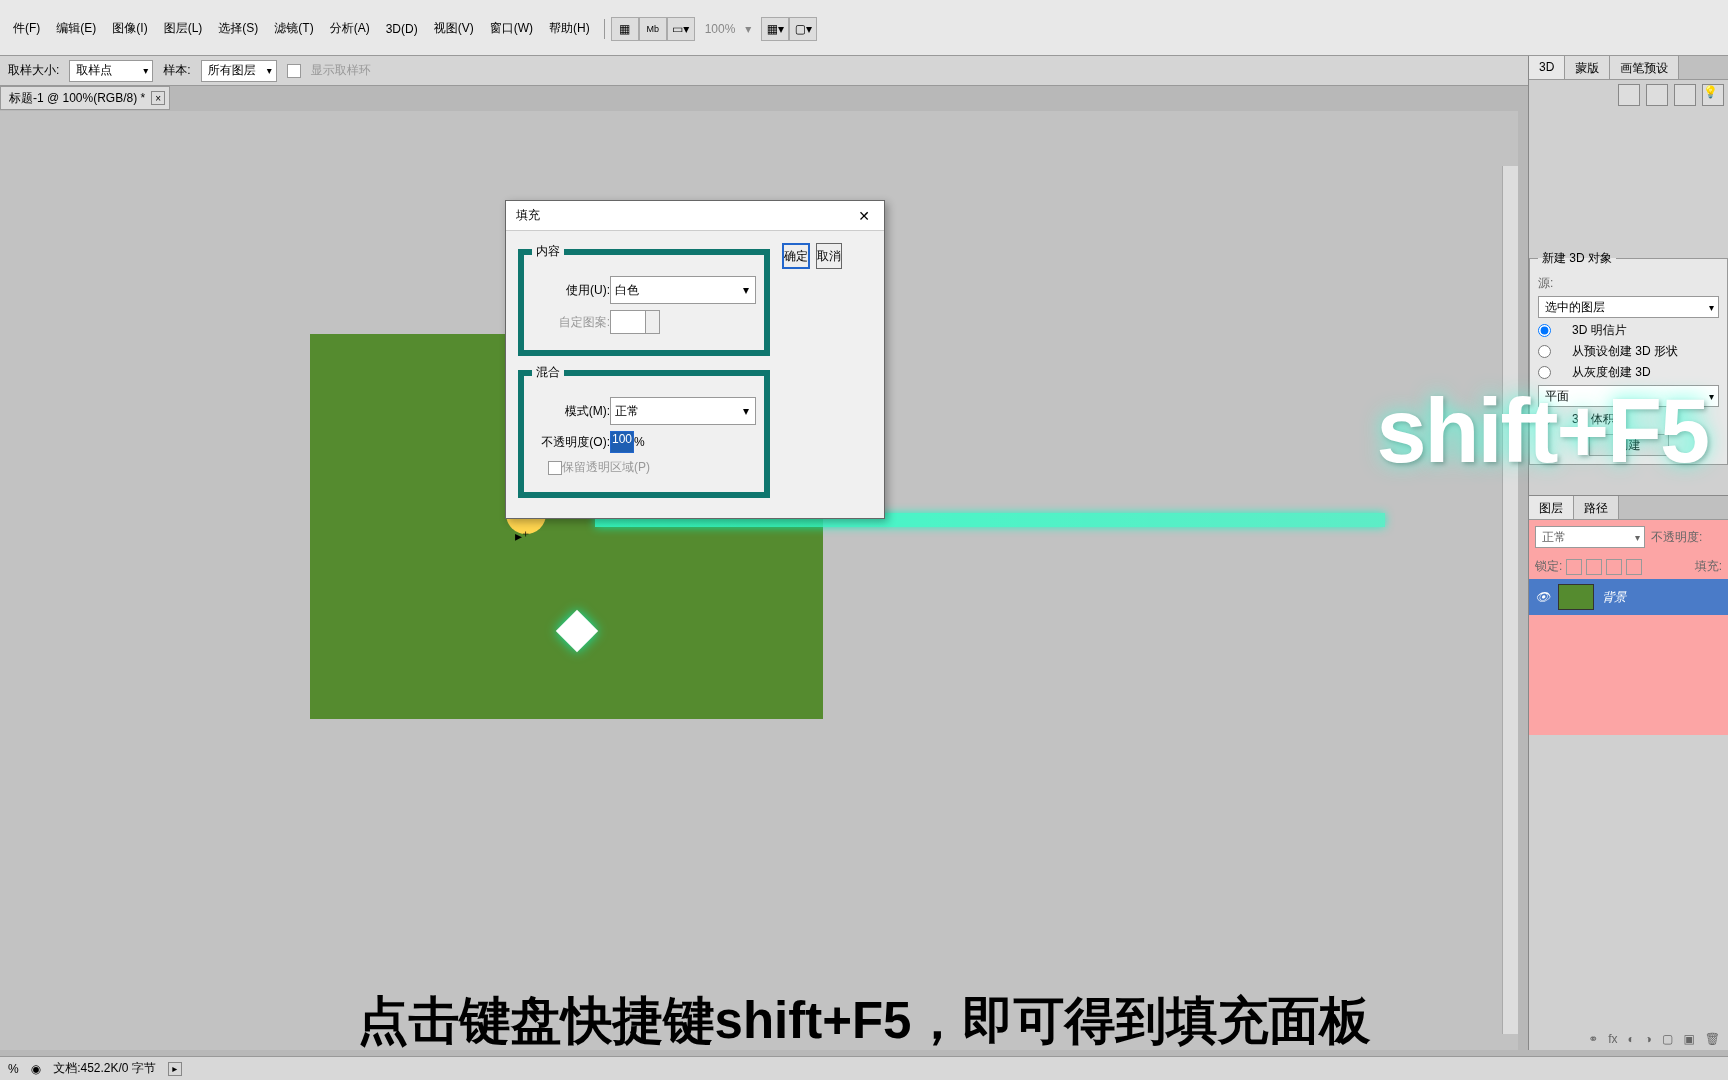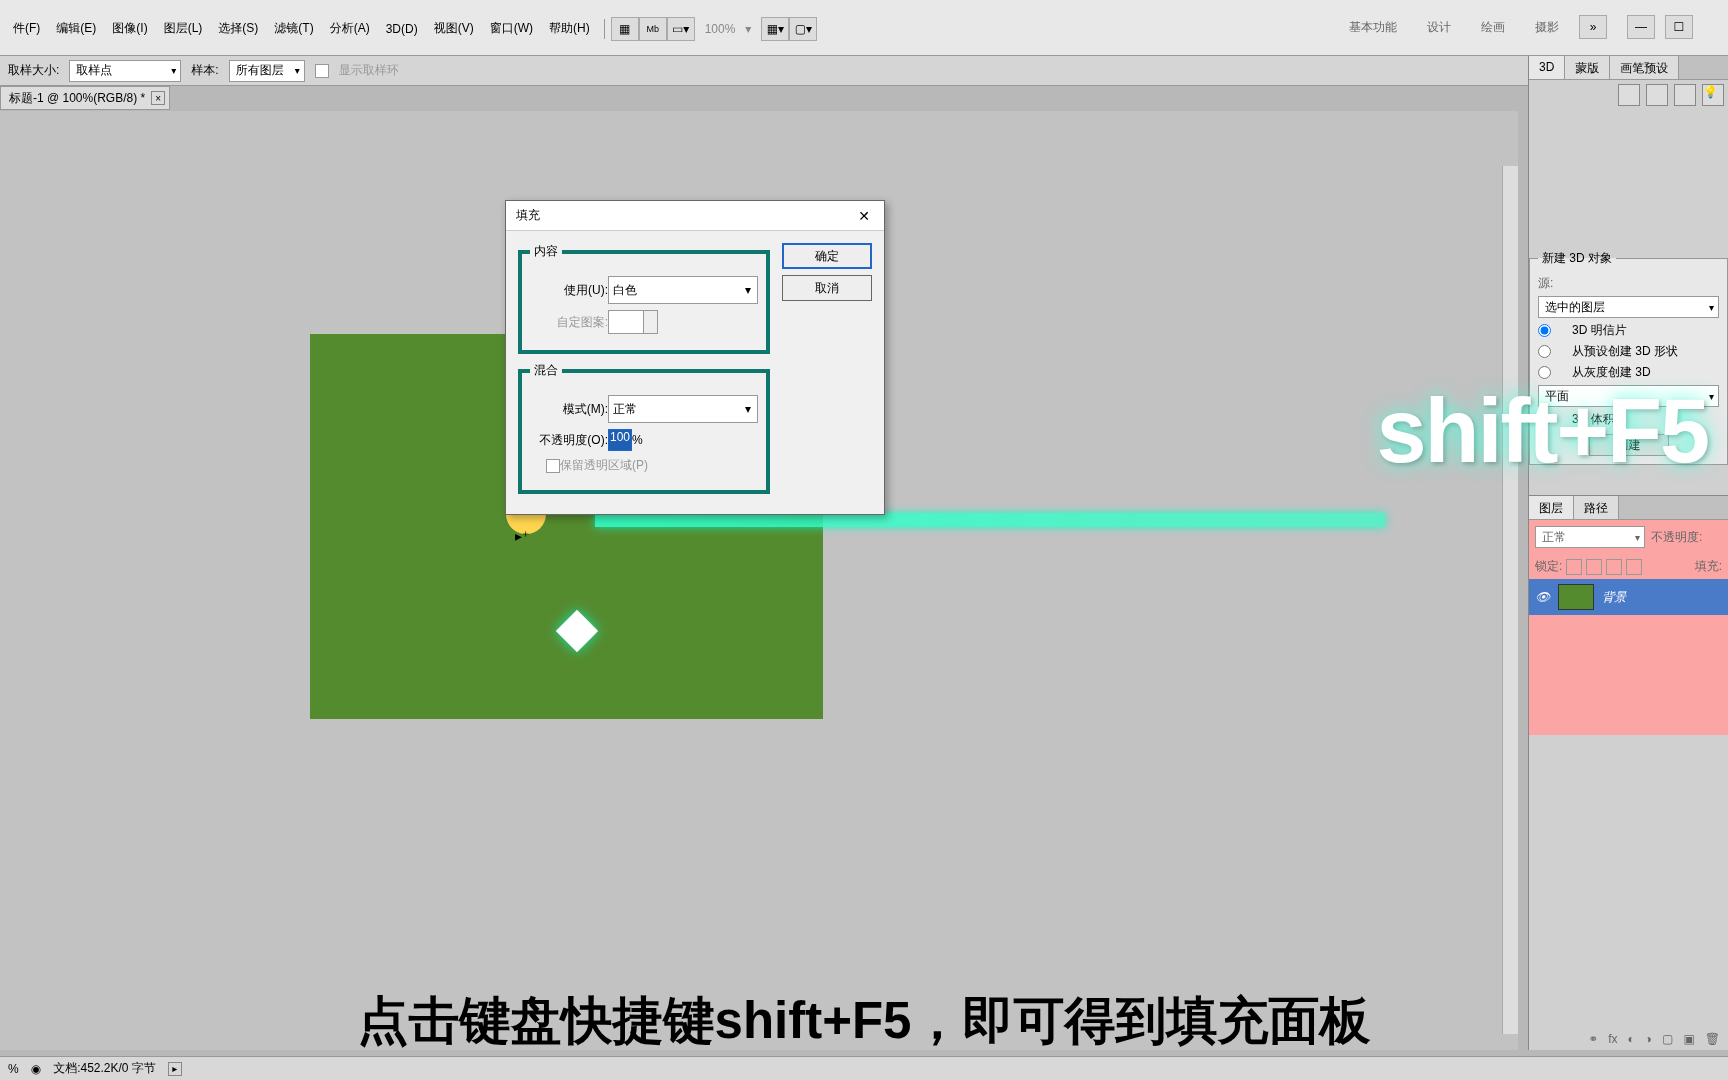--- a/index.html
+++ b/index.html
@@ -40,24 +40,24 @@
 .layer-row{height:36px;background:#4a7bc8;display:flex;align-items:center;padding:0 6px;gap:8px;color:#fff;font-style:italic}
 .layer-thumb{width:36px;height:26px;background:#558b2f;border:1px solid #333}
 .layer-opts{padding:6px;display:flex;gap:6px;align-items:center;color:#666}
 .lock-row{padding:4px 6px;display:flex;gap:4px;align-items:flex-end;color:#666}
 .lock-ic{width:16px;height:16px;border:1px solid #999}
 .dialog{position:absolute;left:505px;top:200px;width:380px;background:#f0f0f0;border:1px solid #666;box-shadow:3px 3px 8px rgba(0,0,0,0.3);z-index:100}
 .dlg-title{height:30px;display:flex;align-items:center;justify-content:space-between;padding:0 10px;background:#fff;border-bottom:1px solid #ccc}
 .dlg-close{width:20px;height:20px;display:flex;align-items:center;justify-content:center;cursor:pointer;font-size:14px}
 .dlg-body{padding:12px;display:flex;gap:12px}
 .dlg-left{flex:1}
-.dlg-right{width:90px;display:flex;flex-direction:column;gap:6px}
+.dlg-right{width:90px;display:flex;flex-direction:row;gap:6px}
 .dlg-btn{height:26px;border:1px solid #666;background:#eee;cursor:pointer}
 .dlg-btn.primary{border:2px solid #2266cc}
-fieldset{border:4px solid #0f766e;padding:10px 8px;margin-bottom:8px}
+fieldset{border:6px solid #0f766e;padding:10px 8px;margin-bottom:8px}
 legend{padding:0 4px}
 .fld-row{display:flex;align-items:center;gap:0;margin:6px 0}
 .fld-label{text-align:right;width:78px}
 .fld-sel{flex:1;height:28px;border:1px solid #999;background:#fff;padding:0 4px;position:relative;display:flex;align-items:center}
 .fld-sel::after{content:"▾";position:absolute;right:6px}
 .swatch{width:36px;height:24px;border:1px solid #999;background:#fff}
 .swatch-dd{width:14px;height:24px;border:1px solid #999;border-left:none;background:#eee}
 .fld-input{width:24px;height:22px;border:1px solid #2266cc;background:#1e5fb3;color:#fff;text-align:center}
 .chk{width:14px;height:14px;border:1px solid #999;background:#fff}
 .overlay-text{position:absolute;right:20px;top:380px;font-size:90px;font-weight:900;color:#fff;text-shadow:0 0 20px rgba(80,255,220,0.9),2px 2px 4px rgba(0,0,0,0.3);z-index:50;font-family:Arial,sans-serif;letter-spacing:-2px}
@@ -86,37 +86,28 @@
 <span class="menu-item">帮助(H)</span>
 <span class="menu-sep"></span>
 <span class="menu-btn">▦</span>
 <span class="menu-btn" style="font-size:9px">Mb</span>
 <span class="menu-btn">▭▾</span>
 <span style="padding:0 10px;color:#888">100%</span>
 <span style="color:#888">▾</span>
 <span class="menu-btn" style="margin-left:10px">▦▾</span>
 <span class="menu-btn">▢▾</span>
 </div>
-<div class="tb2-right">
-<span class="ws-label">基本功能</span>
-<span class="ws-label">设计</span>
-<span class="ws-label">绘画</span>
-<span class="ws-label">摄影</span>
-<span class="menu-btn">»</span>
-<span class="menu-btn" style="margin-left:10px">—</span>
-<span class="menu-btn">☐</span>
-</div>
 </div>
 </div>
 
 <div class="main">
 <div class="canvas-area">
 <div class="optbar">
 <span>取样大小:</span>
-<span class="input-sel" style="width:112px">取样点</span>
+<span class="input-sel" style="width:84px">取样点</span>
 <span>样本:</span>
 <span class="input-sel" style="width:76px">所有图层</span>
 <span class="chk"></span>
 <span style="color:#999">显示取样环</span>
 </div>
 <div class="doc-tab">
 <span>标题-1 @ 100%(RGB/8) *</span>
 <span class="doc-close">×</span>
 </div>
 <div class="canvas">

